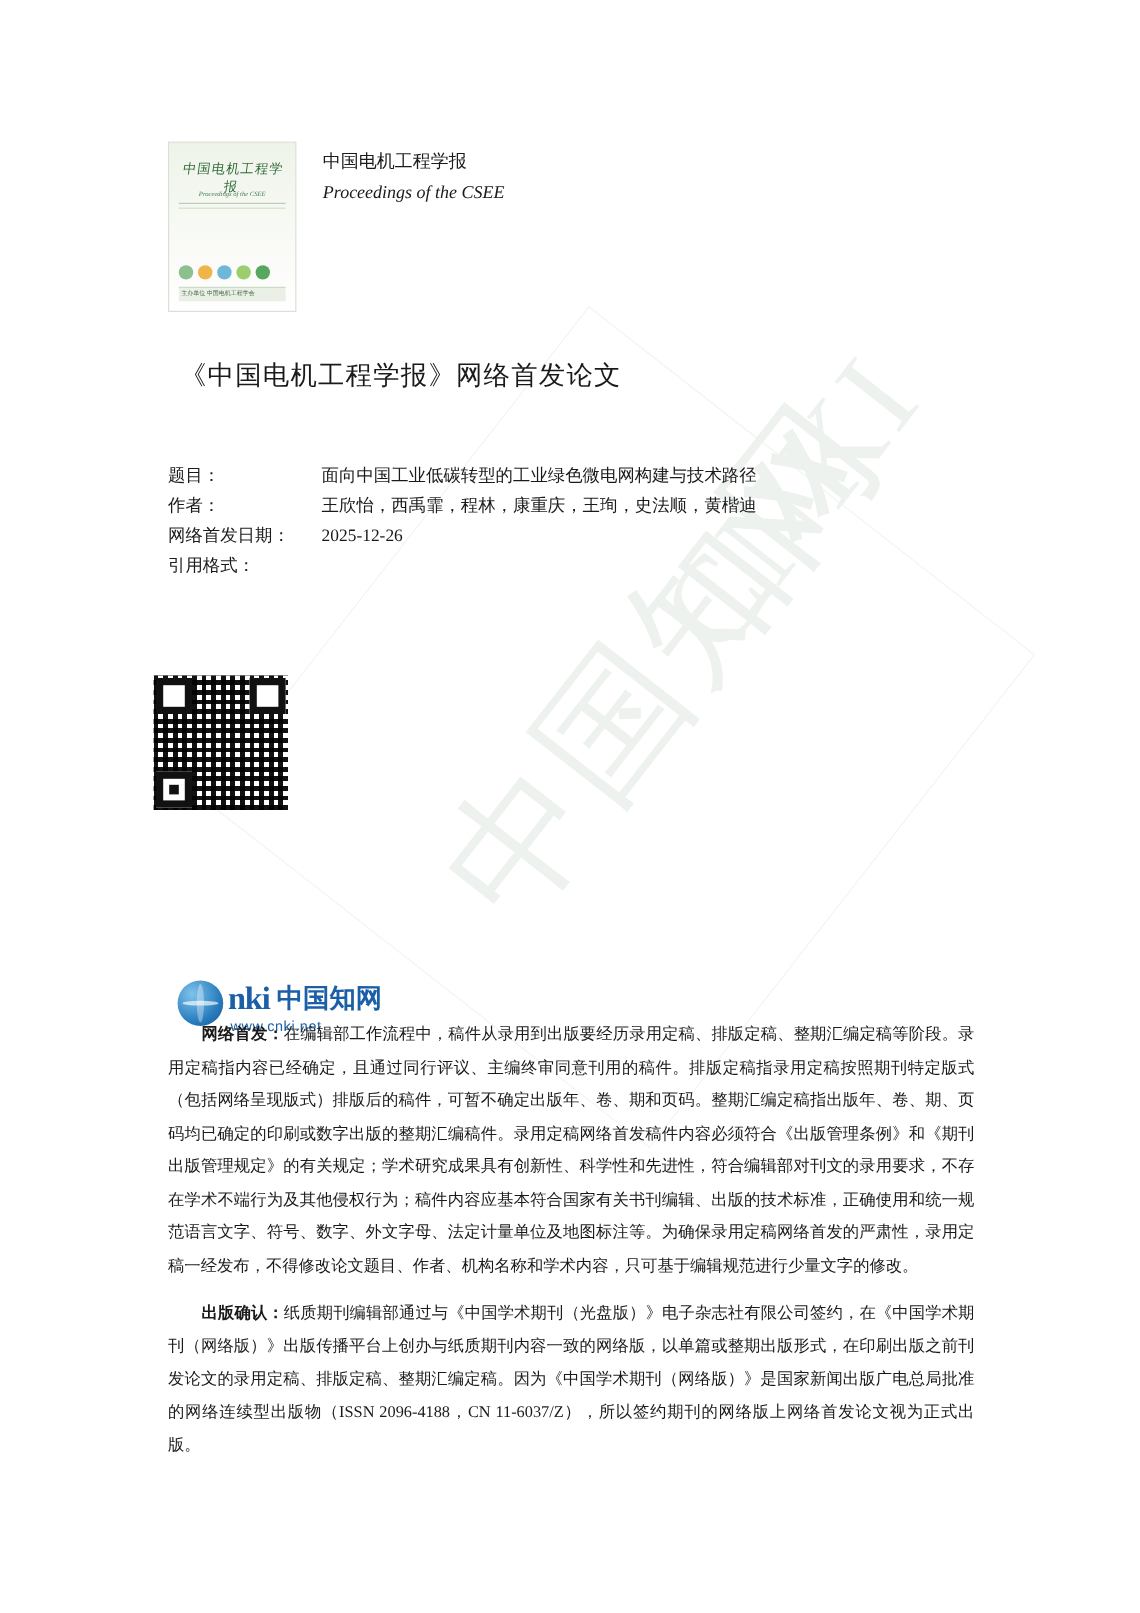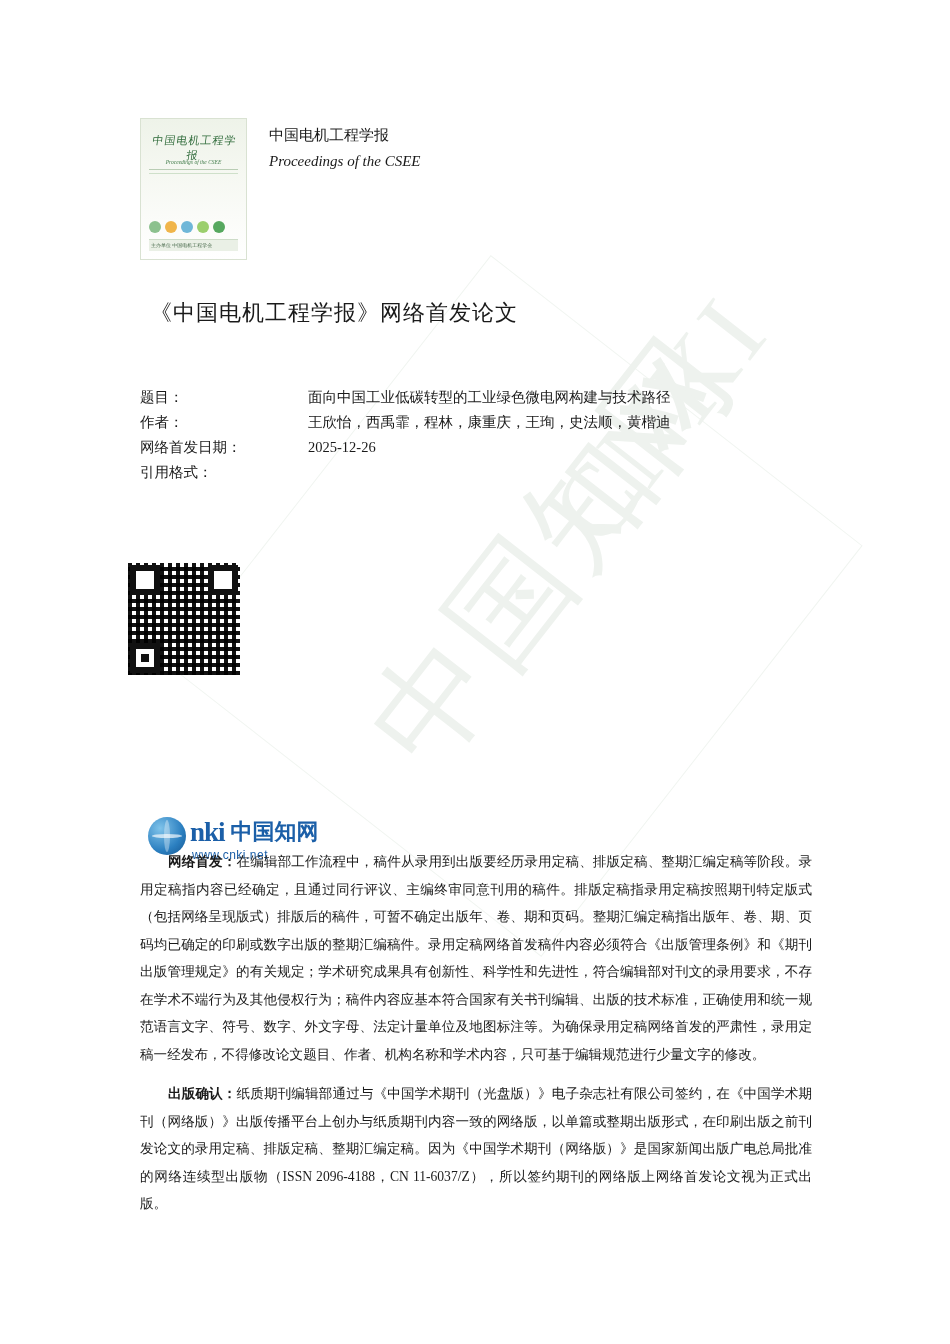--- a/index.html
+++ b/index.html
@@ -166,21 +166,20 @@
     position: absolute;
     left: 140px;
     top: 385px;
     width: 680px;
     font-size: 14.5px;
     line-height: 25px;
   }
   .meta-row {
     display: flex;
     align-items: flex-start;
-    gap: 40px;
   }
   .meta-label {
     width: 128px;
     flex: none;
   }
   .meta-value {
     flex: 1;
   }
   .meta-value .cit-line {
     display: block;

